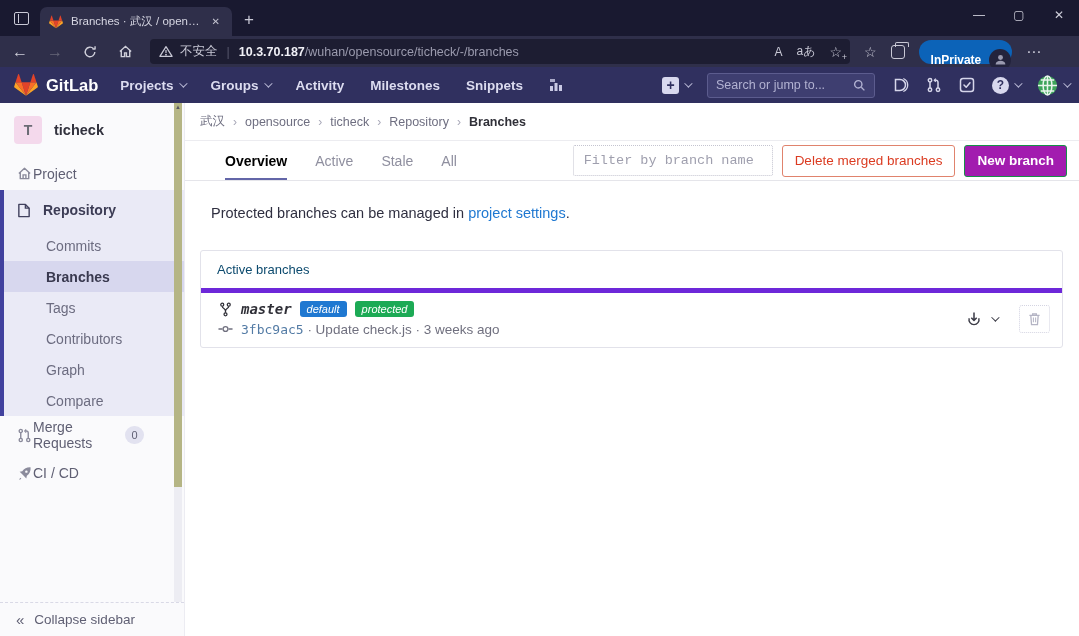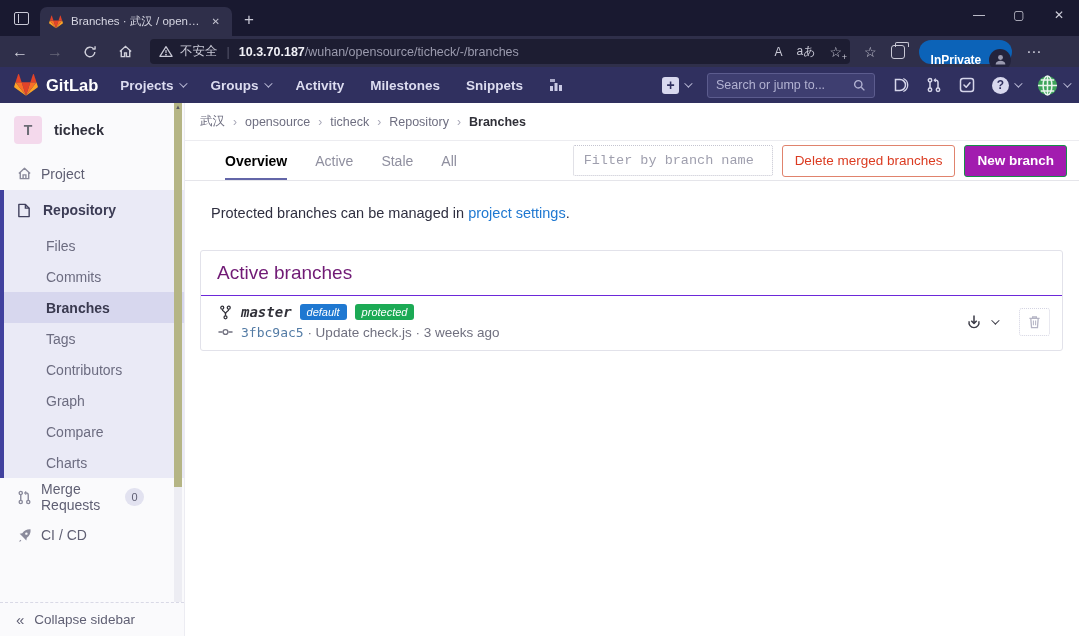--- a/index.html
+++ b/index.html
@@ -57,21 +57,21 @@
   .with-caret { display:flex; align-items:center; gap:5px; }
 
   
   .page { position:absolute; top:103px; left:0; width:1079px; height:533px; display:flex; }
 
   
   .sidebar { position:relative; width:185px; height:100%; background:#fafafc; border-right:1px solid #ececf2; font-size:14px; }
   .proj-head { height:54px; display:flex; align-items:center; gap:12px; padding:0 14px; }
   .proj-avatar { width:28px; height:28px; border-radius:4px; background:#f4d9ec; color:#6b6b75; font-size:14px; font-weight:700; display:flex; align-items:center; justify-content:center; }
   .proj-name { font-size:14.5px; font-weight:700; color:#32323e; }
-  .s-row { height:33px; display:flex; align-items:center; gap:9px; padding:0 16px; color:#5f5f73; }
+  .s-row { height:33px; display:flex; align-items:center; gap:1px; padding:0 16px; color:#5f5f73; }
   .s-icon { width:16px; height:16px; flex:0 0 16px; display:flex; align-items:center; justify-content:center; }
   .repo-block { background:#eaeaf6; border-left:4px solid #41419e; }
   .repo-head { height:40px; display:flex; align-items:center; gap:11px; padding:0 12px; color:#3c3c55; font-weight:700; }
   .sub-item { height:31px; display:flex; align-items:center; padding-left:42px; color:#6c6c80; }
   .sub-item.active { background:#d7d7ee; color:#39394f; font-weight:600; }
   .count-badge { margin-left:auto; margin-right:24px; min-width:19px; height:18px; border-radius:9px; background:#e2e2f0; color:#5f5f73; font-size:11px; display:flex; align-items:center; justify-content:center; padding:0 5px; }
   .collapse-row { position:absolute; bottom:0; left:0; width:100%; height:34px; border-top:1px dashed #d9d9e6; display:flex; align-items:center; gap:10px; padding:0 16px; color:#5f5f73; font-size:13.5px; background:#fafafc; }
   .collapse-glyph { font-size:15px; }
   .side-scrollbar { position:absolute; top:0; right:2px; width:8px; height:500px; background:#ededf3; }
   .side-thumb { position:absolute; top:0; left:0; width:8px; height:384px; background:#b5b585; }
@@ -87,21 +87,21 @@
   .tab-item { display:flex; align-items:center; color:#8f8f9f; font-size:14px; border-bottom:2px solid transparent; padding-top:2px; }
   .tab-item.active { color:#000000; font-weight:700; border-bottom-color:#6366a8;margin-left:14px; }
   .tabs-right { margin-left:auto; display:flex; align-items:center; gap:9px; }
   .filter-input { width:200px; height:31px; border:1px dotted #c4c4d0; border-radius:2px; padding:0 10px; font-size:13.5px; font-family:Liberation Mono, monospace; color:#44444f; outline:none; }
   .filter-input::placeholder { color:#9f9fae; }
   .btn-danger-outline { height:32px; padding:0 12px; background:#fff; border:1px solid #e0836d; border-radius:3px; color:#db3b21; font-size:13.5px; }
   .btn-success { height:32px; padding:0 12px; background:#a21caf; border:1px solid #168f48; border-radius:3px; color:#fff; font-size:13.5px; font-weight:600; }
   .note { margin:24px 0 0 26px; font-size:14.5px; color:#2f2f40; }
   .note a { color:#1f78d1; text-decoration:none; }
   .panel { margin:29px 16px 0 15px; border:1px solid #e2e2ea; border-radius:3px; }
-  .panel-head { padding:11px 16px; font-size:19px; color:#701a75; border-bottom:1px solid #6d28d9; }
+  .panel-head { padding:11px 16px; font-size:13px; color:#0c4a6e; border-bottom:5px solid #6d28d9; }
   .branch-row { display:flex; align-items:center; padding:8px 12px 10px 16px; }
   .branch-info { display:flex; flex-direction:column; gap:4px; }
   .branch-line1 { display:flex; align-items:center; gap:8px;font-style:italic; }
   .branch-name { font-family:"DejaVu Sans Mono","Liberation Mono",monospace; font-size:14px; font-weight:700; color:#303038; }
   .badge { font-size:11px; color:#fff; border-radius:3px; padding:2.5px 7px; line-height:1; }
   .badge.default { background:#1f78d1; }
   .badge.protected { background:#1caa55; }
   .branch-line2 { display:flex; align-items:center; gap:8px; font-size:13.5px; color:#70707f; }
   .sha-link { font-family:"DejaVu Sans Mono","Liberation Mono",monospace; font-size:13px; color:#537ba5; text-decoration:none; }
   .row-controls { margin-left:auto; display:flex; align-items:center; gap:22px; }
@@ -306,42 +306,36 @@
         <div class="repo-head">
           <span class="s-icon">
             <svg width="14" height="15" viewBox="0 0 14 16" fill="none" stroke="#41415e" stroke-width="1.5">
                 <path d="M1.5 1.5h7L12.5 5.5v9h-11z" stroke-linejoin="round"></path>
                 <path d="M8.5 1.5v4h4"></path>
               </svg>
           </span>
           <span>Repository</span>
         </div>
         <div class="sub-item">
-            <span>Files</span>
-          </div>
-        <div class="sub-item">
             <span>Commits</span>
           </div>
         <div class="sub-item active">
             <span>Branches</span>
           </div>
         <div class="sub-item">
             <span>Tags</span>
           </div>
         <div class="sub-item">
             <span>Contributors</span>
           </div>
         <div class="sub-item">
             <span>Graph</span>
           </div>
         <div class="sub-item">
             <span>Compare</span>
-          </div>
-        <div class="sub-item">
-            <span>Charts</span>
           </div>
       </div>
       <div class="s-row" style="height:38px;">
         <span class="s-icon">
           <svg width="15" height="15" viewBox="0 0 16 16" fill="none" stroke="#8b8b9c" stroke-width="1.5">
               <circle cx="4" cy="3.2" r="1.7"></circle>
               <circle cx="4" cy="12.8" r="1.7"></circle>
               <circle cx="12" cy="12.8" r="1.7"></circle>
               <path d="M4 5v6M9 3.2h1a2 2 0 0 1 2 2V11"></path>
               <path d="M9.8 1.6L8.3 3.2l1.5 1.6" stroke-width="1.3"></path>

